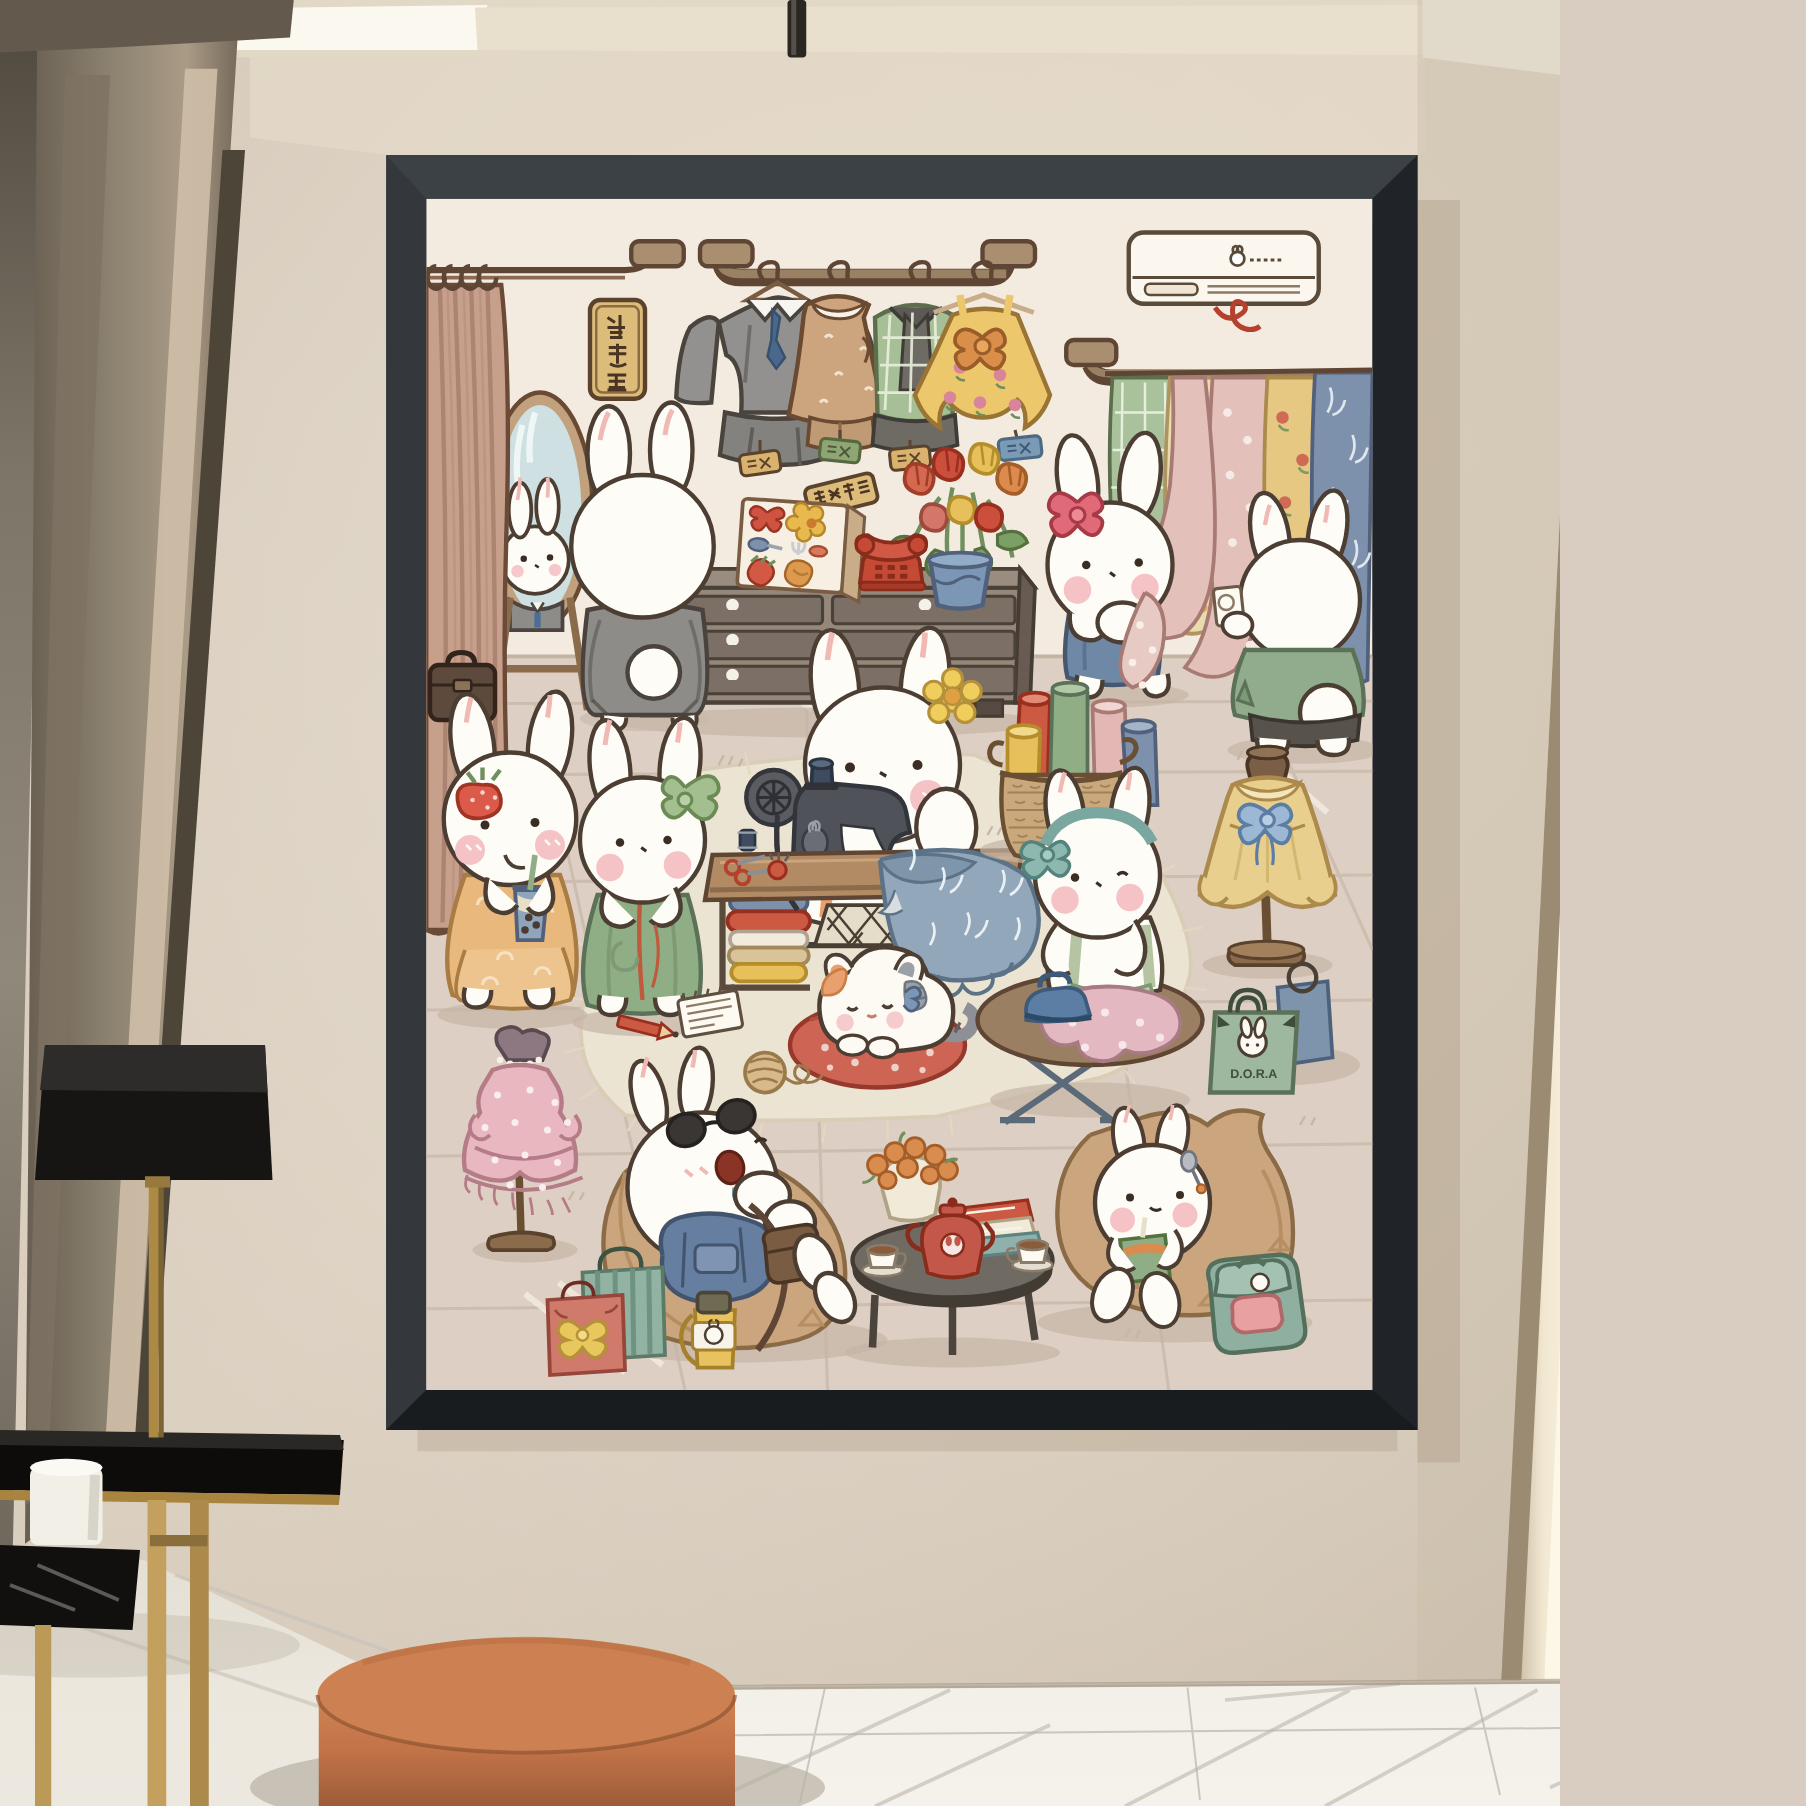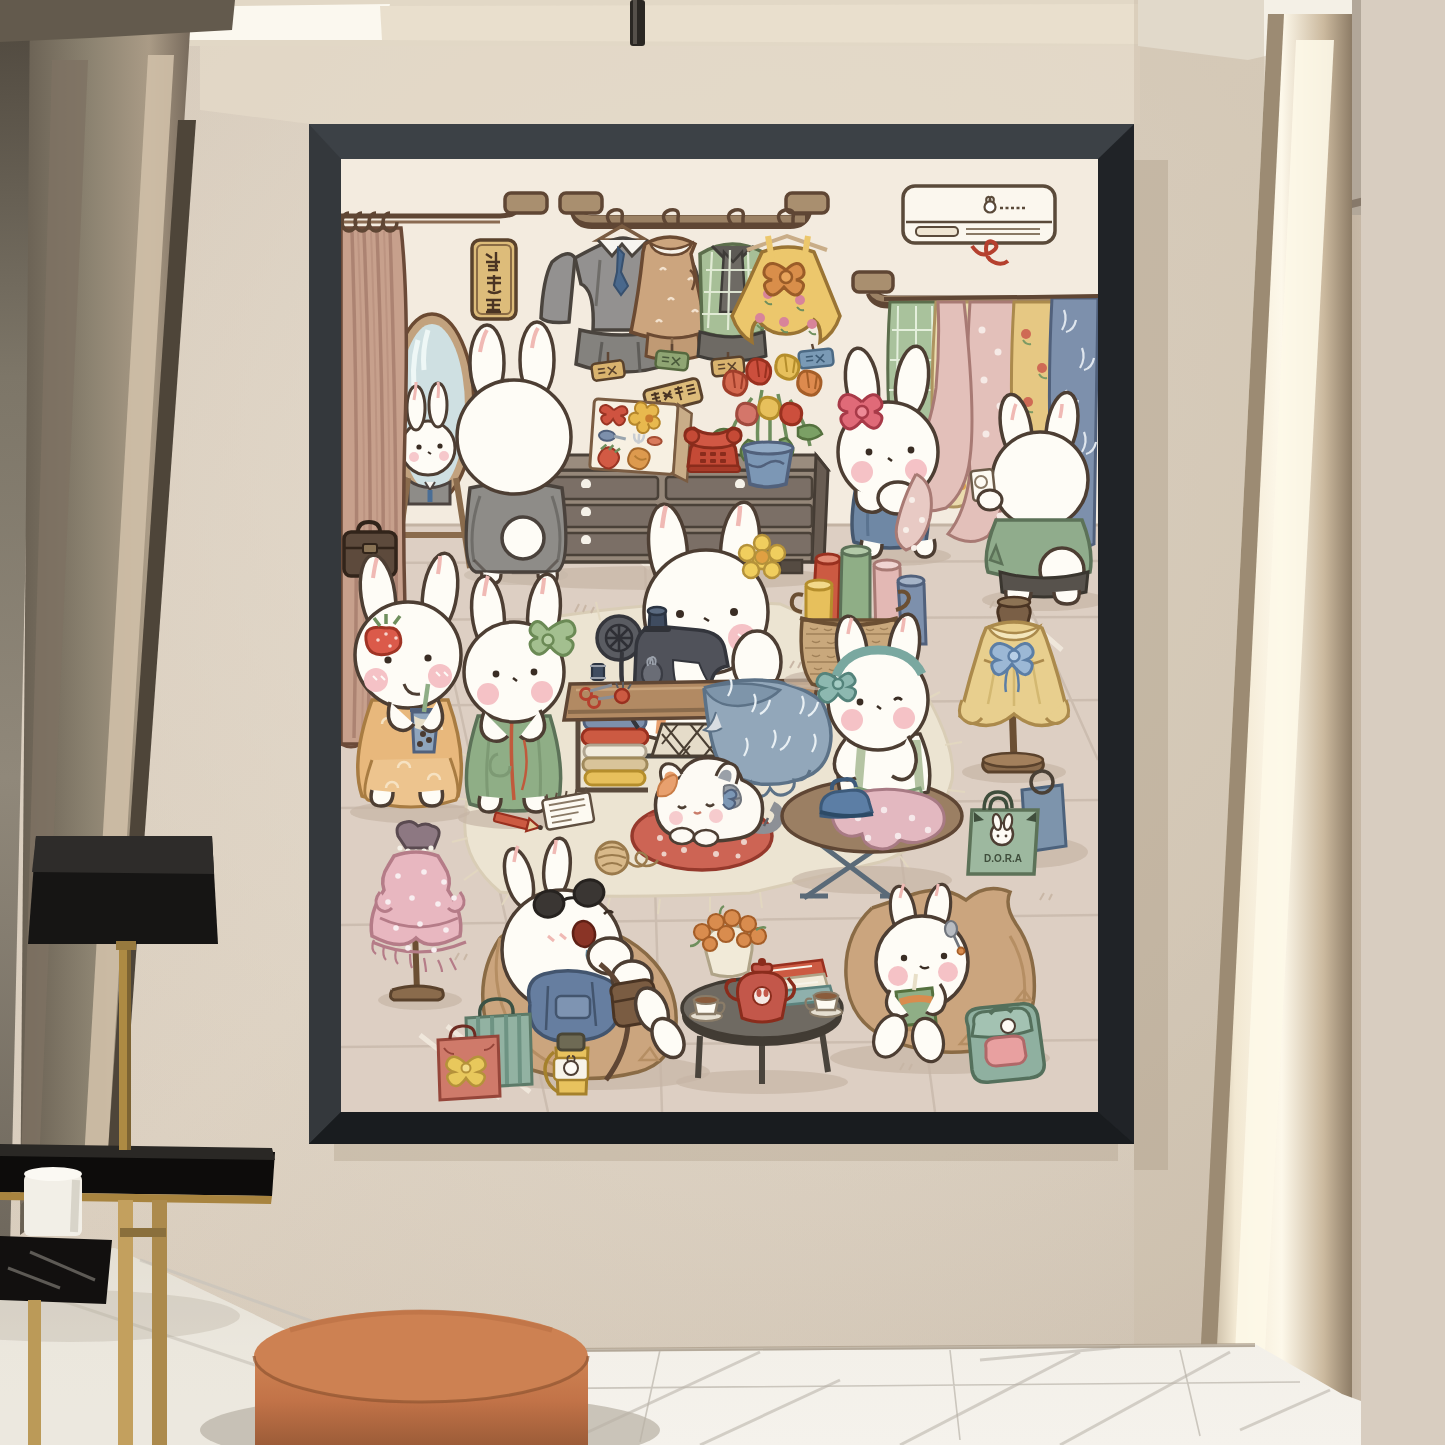--- a/index.html
+++ b/index.html
@@ -1,16 +1,16 @@
 <!DOCTYPE html>
 <html><head>
 <meta charset="utf-8">
 <style>
 html,body{margin:0;padding:0;background:#d8cdc0;font-family:"Liberation Sans",sans-serif;}
-#scene{width:1361px;height:1445px;position:relative;overflow:hidden;text-decoration:underline;}
+#scene{width:1248px;height:1445px;position:relative;overflow:hidden;text-decoration:underline;}
 svg{display:block;}
 </style>
 </head>
 <body>
 <div id="scene">
 <svg width="1445" height="1445" viewBox="0 0 1445 1445">
 <defs>
 <linearGradient id="wallg" x1="0" y1="0" x2="1" y2="1">
  <stop offset="0" stop-color="#cfc2b2"></stop>
  <stop offset="0.45" stop-color="#d9cdbd"></stop>

